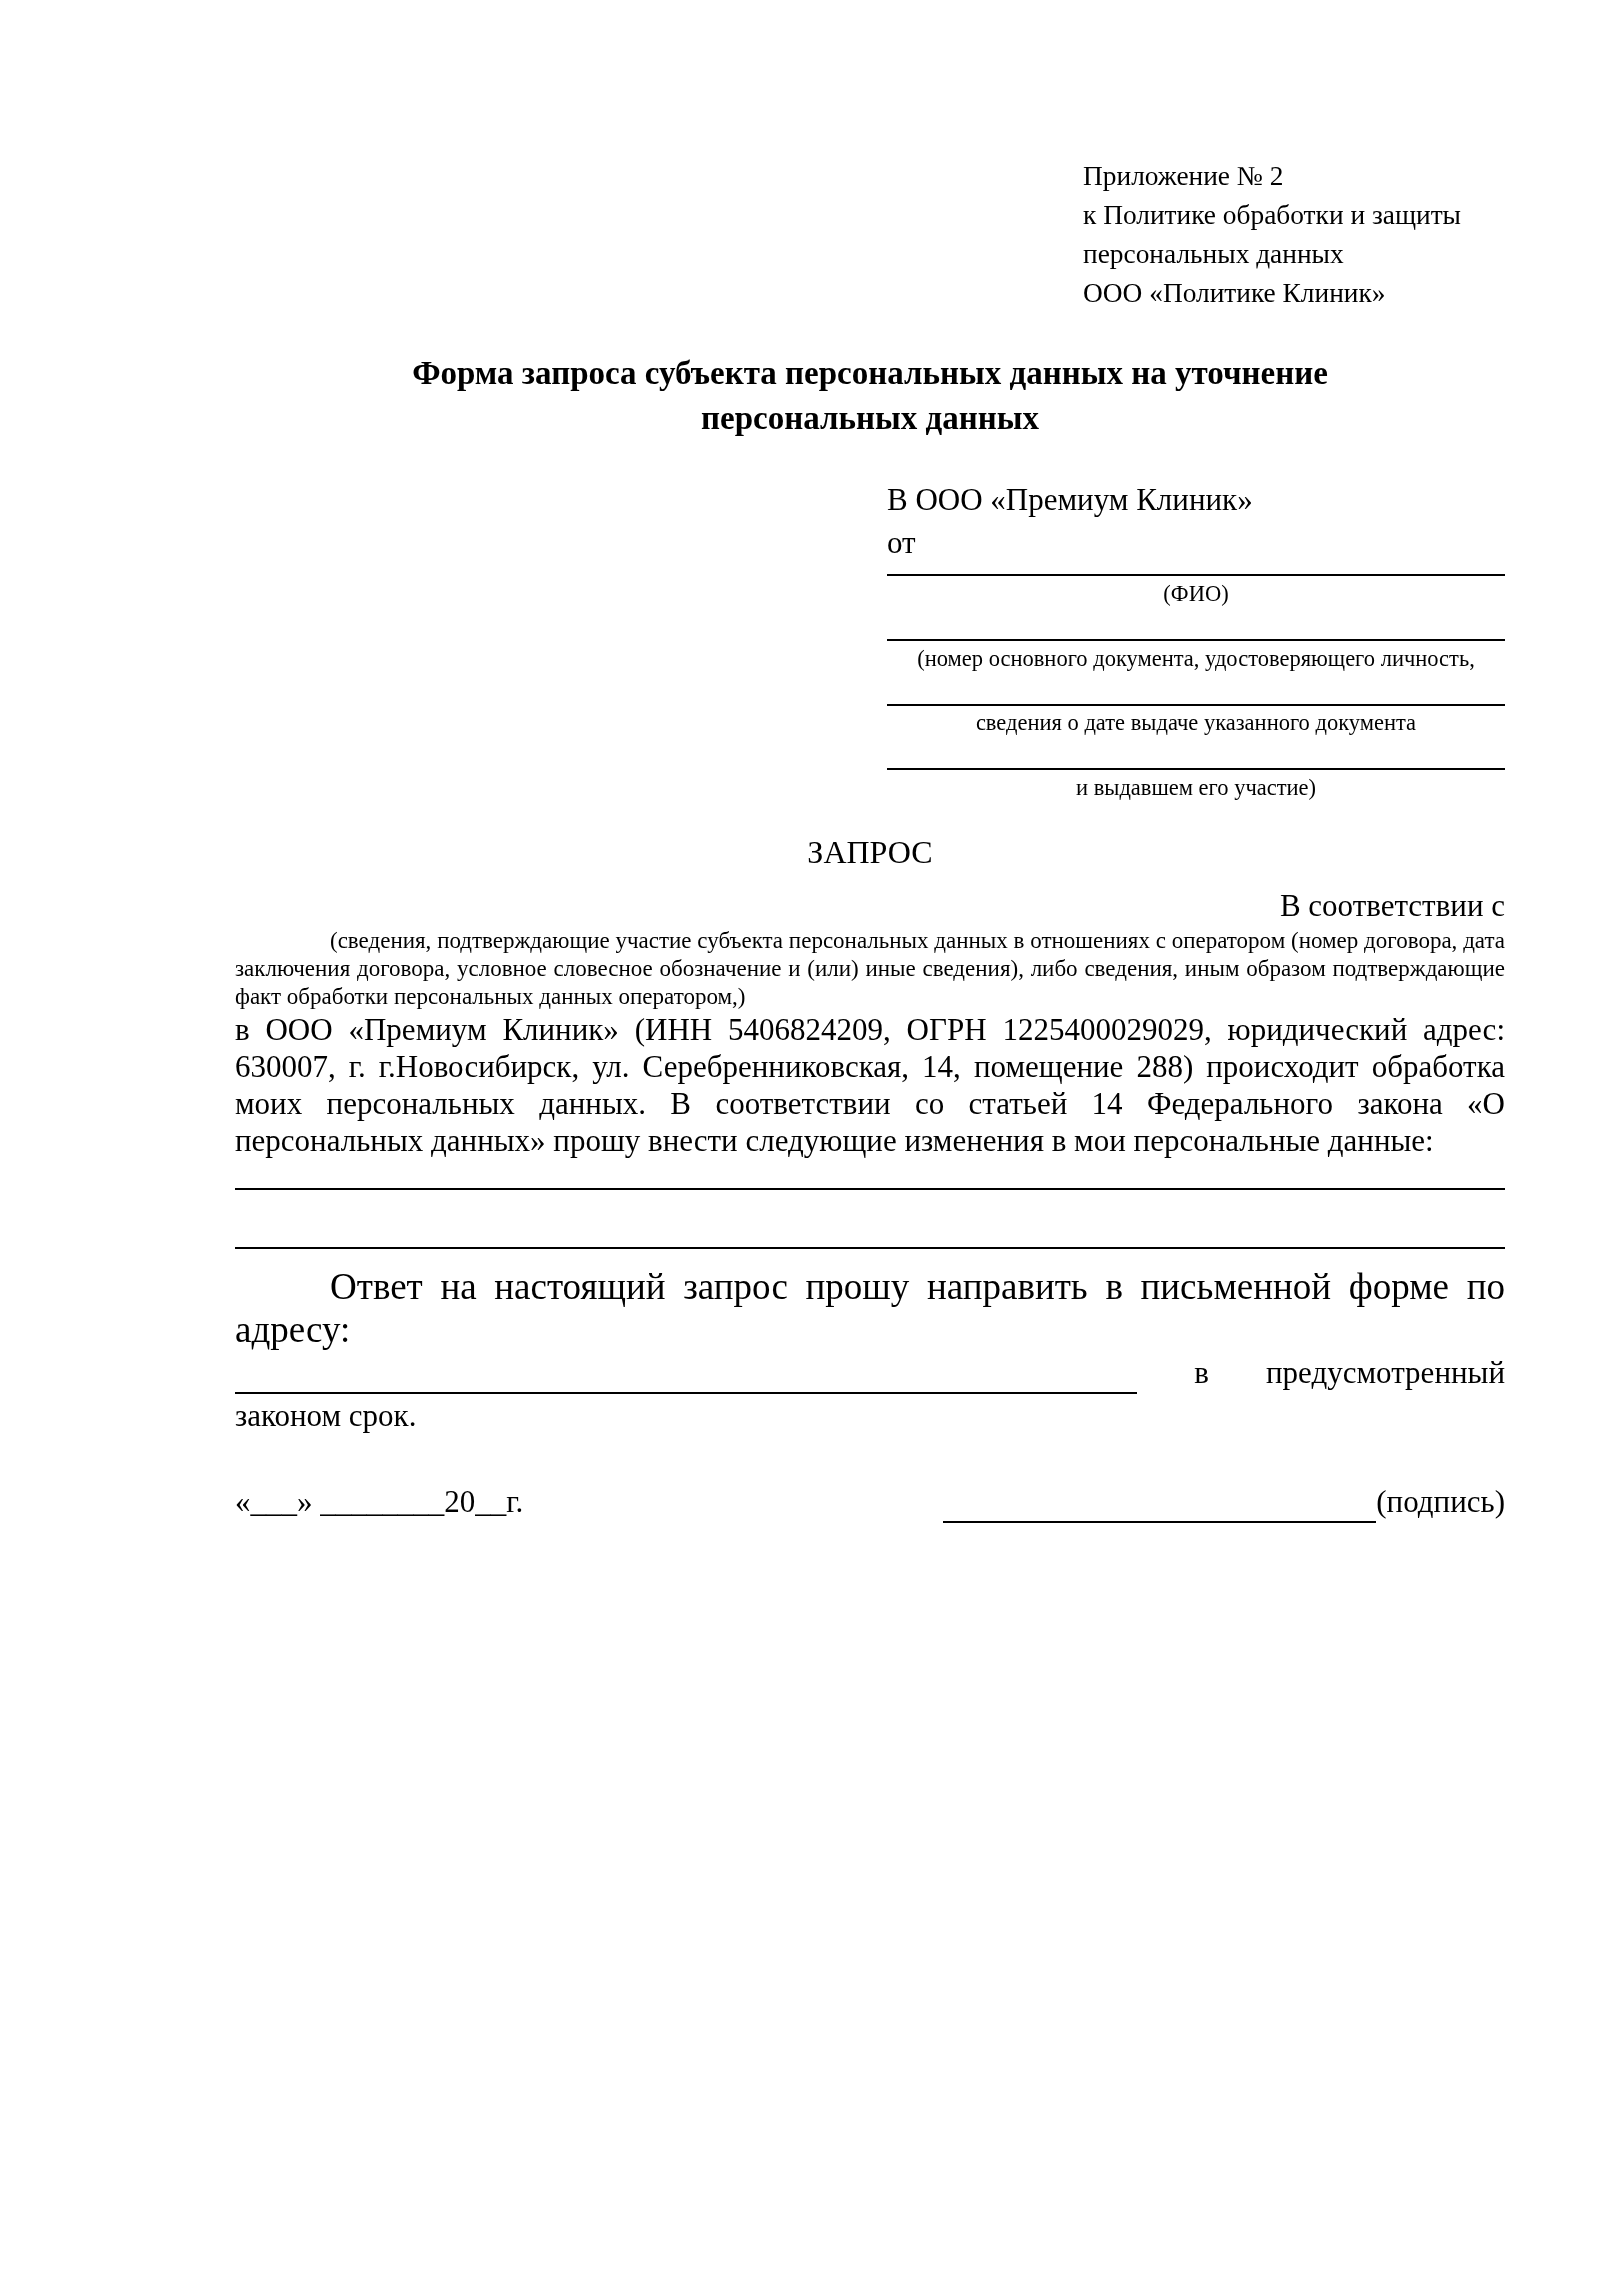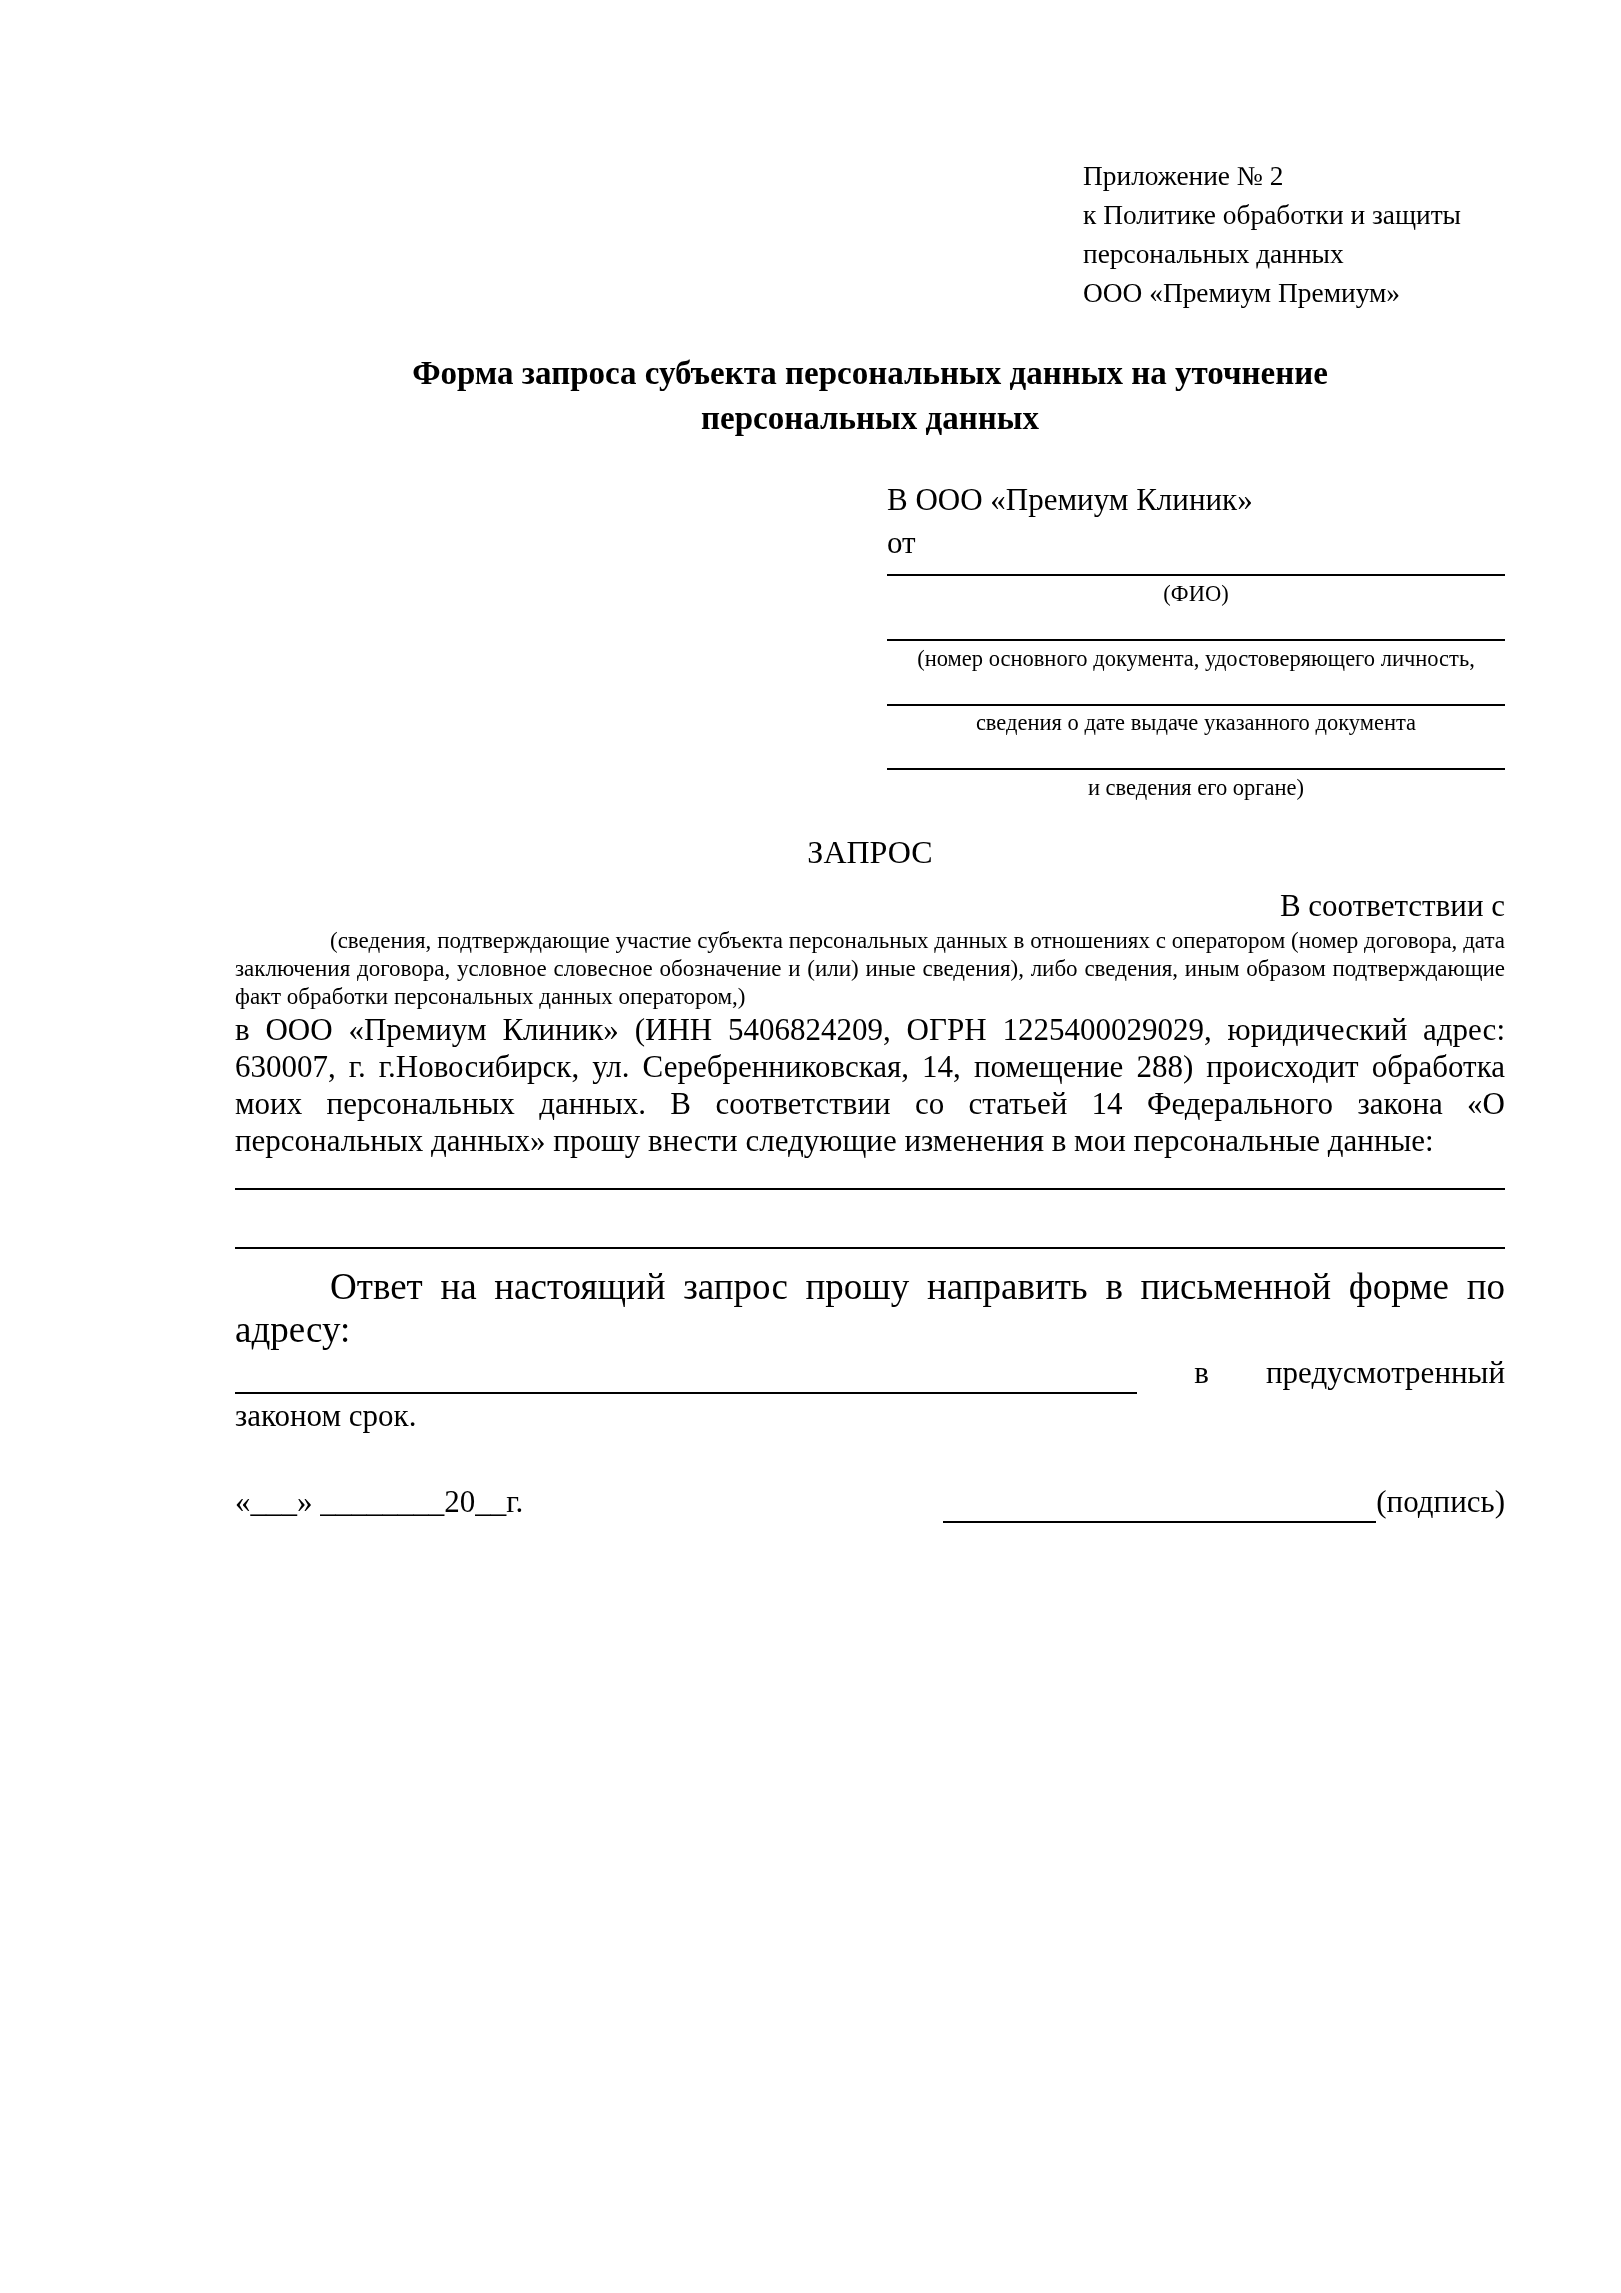--- a/index.html
+++ b/index.html
@@ -144,21 +144,21 @@
 </style>
 </head>
 <body>
 
 <div class="page">
 
   <div class="appendix">
     <div>Приложение № 2</div>
     <div>к Политике обработки и защиты</div>
     <div>персональных данных</div>
-    <div>ООО «Премиум Премиум»</div>
+    <div>ООО «Политике Клиник»</div>
   </div>
 
   <div class="doc-title">
     <div>Форма запроса субъекта персональных данных на уточнение</div>
     <div>персональных данных</div>
   </div>
 
   <div class="addressee">
     <div>В ООО «Премиум Клиник»</div>
     <div>от</div>
@@ -173,21 +173,21 @@
       <div class="fcap">(номер основного документа, удостоверяющего личность,</div>
     </div>
 
     <div class="field">
       <div class="fline"></div>
       <div class="fcap">сведения о дате выдаче указанного документа</div>
     </div>
 
     <div class="field">
       <div class="fline"></div>
-      <div class="fcap">и сведения его органе)</div>
+      <div class="fcap">и выдавшем его участие)</div>
     </div>
   </div>
 
   <div class="request-heading">ЗАПРОС</div>
 
   <div class="according">
     <span>В соответствии с</span>
     <span class="fill"></span>
   </div>
 

